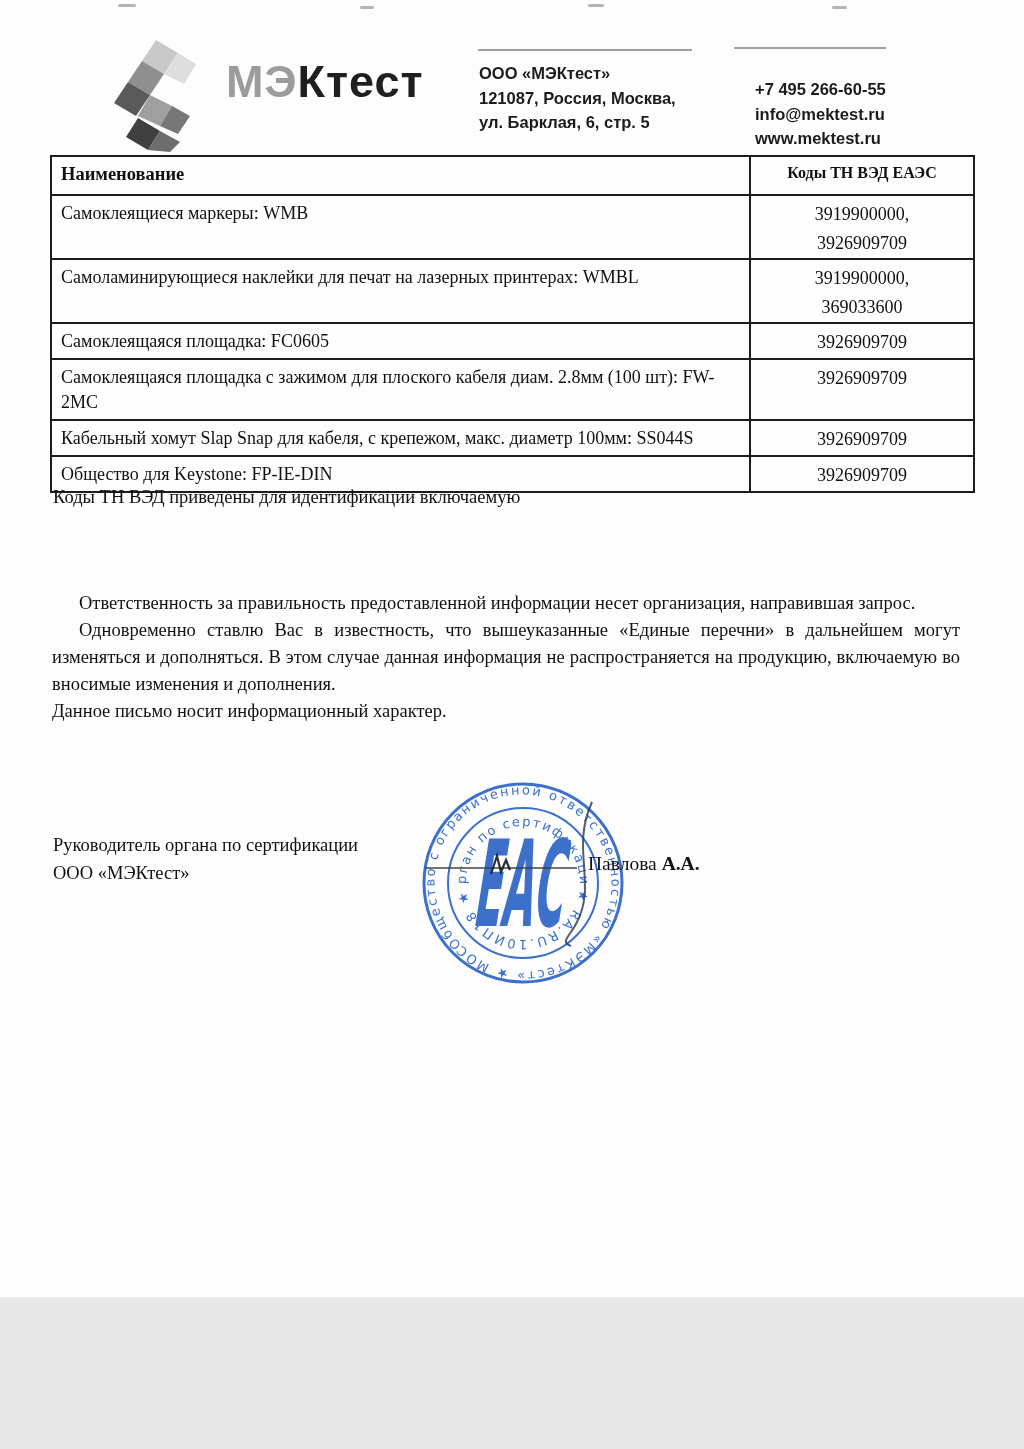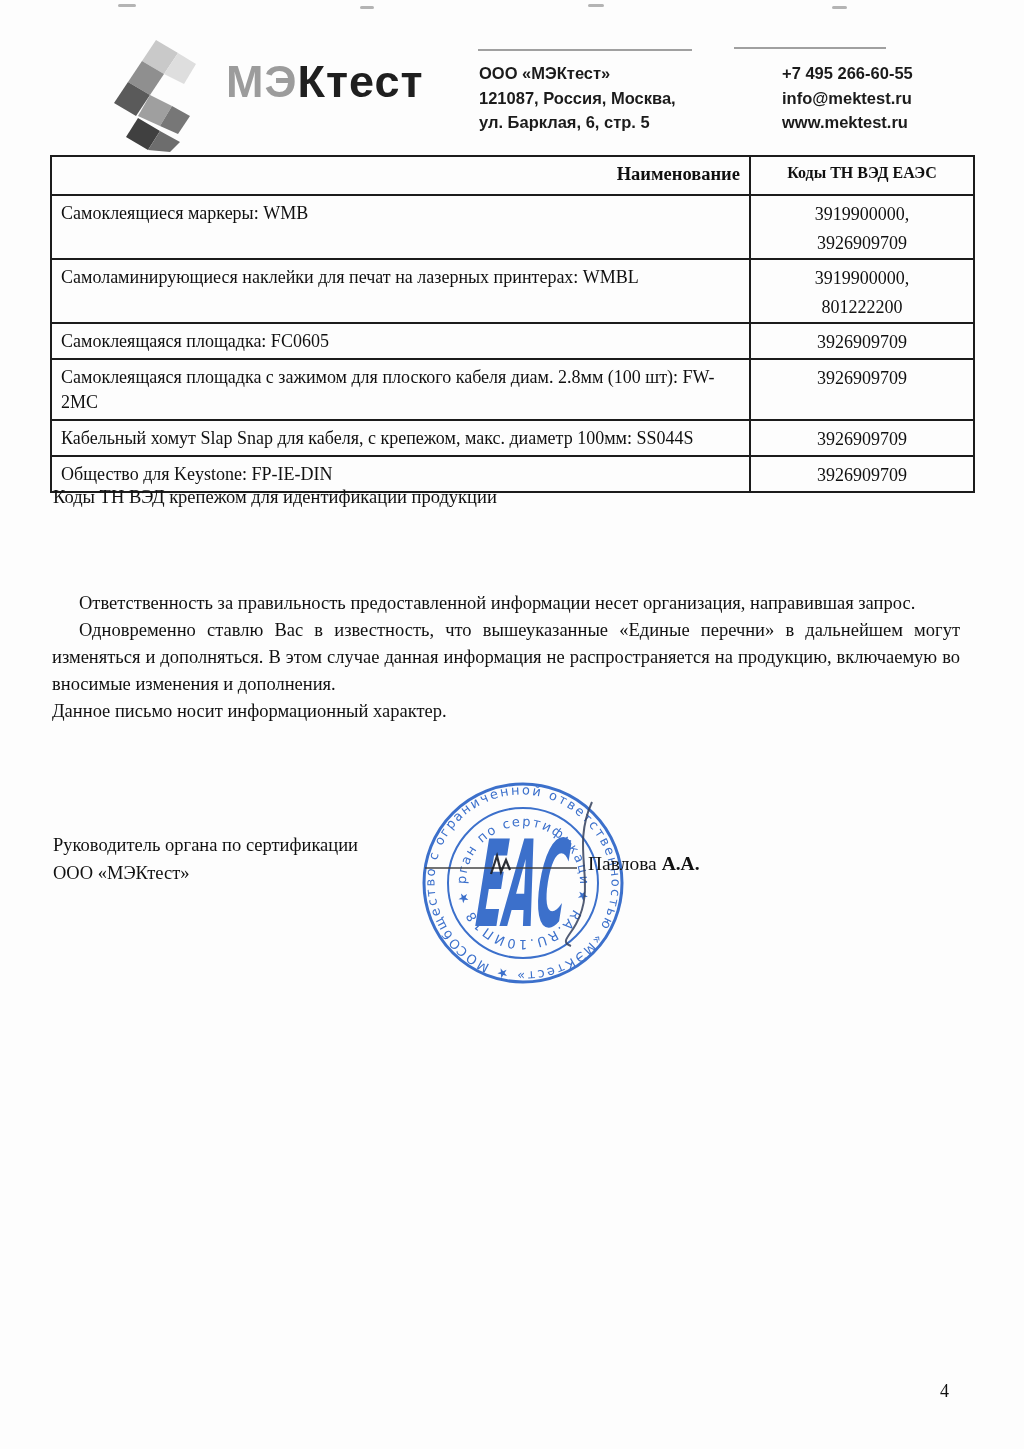--- a/index.html
+++ b/index.html
@@ -1,35 +1,35 @@
 <!DOCTYPE html>
 <html><head>
 <meta charset="utf-8">
 <style>
   html,body{margin:0;padding:0;background:#e8e8e8;}
-  .page{position:relative;width:1024px;height:1449px;background:#fdfdfd;
+  .page{position:relative;width:1024px;height:1297px;background:#fdfdfd;
         font-family:"Liberation Serif",serif;color:#111;overflow:hidden;margin:0 auto;}
 
   
   .scan-dash{position:absolute;height:3px;background:#8d8d8d;opacity:.65;border-radius:2px;}
 
   
   .logo-mark{position:absolute;left:100px;top:36px;}
   .logo-text{position:absolute;left:226px;top:56px;font-family:"Liberation Sans",sans-serif;
              font-weight:700;font-size:45px;letter-spacing:1px;color:#1f1f1f;white-space:nowrap;}
   .logo-text .gray{color:#9c9c9c;}
   .rule{position:absolute;height:2px;background:#8f8f8f;opacity:.85;}
   .contact{position:absolute;top:61px;font-family:"Liberation Sans",sans-serif;font-weight:700;
            font-size:16.5px;line-height:24.5px;color:#1b1b1b;white-space:nowrap;}
 
   
   .codes-table{position:absolute;left:50px;top:155px;width:925px;border-collapse:collapse;
                table-layout:fixed;font-size:18px;color:#101010;}
   .codes-table th,.codes-table td{border:2px solid #1c1c1c;vertical-align:top;padding:0;}
-  .codes-table th.namehead{text-align:right;padding:7px 9px 6px;font-size:18.5px;height:24px;}
+  .codes-table th.namehead{text-align:left;padding:7px 9px 6px;font-size:18.5px;height:24px;}
   .codes-table th.codehead{text-align:center;padding:7px 20px 6px;font-size:16px;}
   .codes-table td.name{text-align:left;padding:5px 9px 4px;line-height:25px;margin-top:23px;}
   .codes-table td.codes{text-align:center;margin-left:33px;}
   .codes-table td.codes div{line-height:29px;}
   .codes-table td.codes div:first-child{padding-top:4px;}
   tr.h58{height:58px;} tr.h59{height:59px;padding-left:16px;} tr.h36{height:36px;}
   tr.h53{height:53px;border-radius:7px;} tr.h33{height:33px;}
 
   .note{position:absolute;left:53px;top:487px;font-size:18.5px;}
 
@@ -74,21 +74,21 @@
 
   <div class="rule" style="left:478px;top:49px;width:214px;"></div>
   <div class="rule" style="left:734px;top:47px;width:152px;"></div>
 
   <div class="contact" style="left:479px;">
     <div>ООО «МЭКтест»</div>
     <div>121087, Россия, Москва,</div>
     <div>ул. Барклая, 6, стр. 5</div>
   </div>
 
-  <div class="contact" style="left:782px;">
+  <div class="contact" style="left:755px;margin-top:16px;">
     <div>+7 495 266-60-55</div>
     <div>info@mektest.ru</div>
     <div>www.mektest.ru</div>
   </div>
 
   <table class="codes-table">
     <colgroup>
         <col style="width:699px">
         <col>
       </colgroup>
@@ -103,21 +103,21 @@
         <td class="name">Самоклеящиеся маркеры: WMB</td>
         <td class="codes">
           <div>3919900000,</div>
           <div>3926909709</div>
         </td>
       </tr>
       <tr class="h59">
         <td class="name">Самоламинирующиеся наклейки для печат на лазерных принтерах: WMBL</td>
         <td class="codes">
           <div>3919900000,</div>
-          <div>801222200</div>
+          <div>369033600</div>
         </td>
       </tr>
       <tr class="h36">
         <td class="name">Самоклеящаяся площадка: FC0605</td>
         <td class="codes">
           <div>3926909709</div>
         </td>
       </tr>
       <tr class="h53">
         <td class="name">Самоклеящаяся площадка с зажимом для плоского кабеля диам. 2.8мм (100 шт): FW-2MC</td>
@@ -133,21 +133,21 @@
       </tr>
       <tr class="h33">
         <td class="name">Общество для Keystone: FP-IE-DIN</td>
         <td class="codes">
           <div>3926909709</div>
         </td>
       </tr>
     </tbody>
   </table>
 
-  <div class="note">Коды ТН ВЭД крепежом для идентификации продукции</div>
+  <div class="note">Коды ТН ВЭД приведены для идентификации включаемую</div>
 
   <div class="bodytext">
     <p class="indent">Ответственность за правильность предоставленной информации несет организация, направившая запрос.</p>
     <p class="indent">Одновременно ставлю Вас в известность, что вышеуказанные «Единые перечни» в дальнейшем могут изменяться и дополняться. В этом случае данная информация не распространяется на продукцию, включаемую во вносимые изменения и дополнения.</p>
     <p class="left">Данное письмо носит информационный характер.</p>
   </div>
 
   <div class="sig-title">
     <div>Руководитель органа по сертификации</div>
     <div>ООО «МЭКтест»</div>

